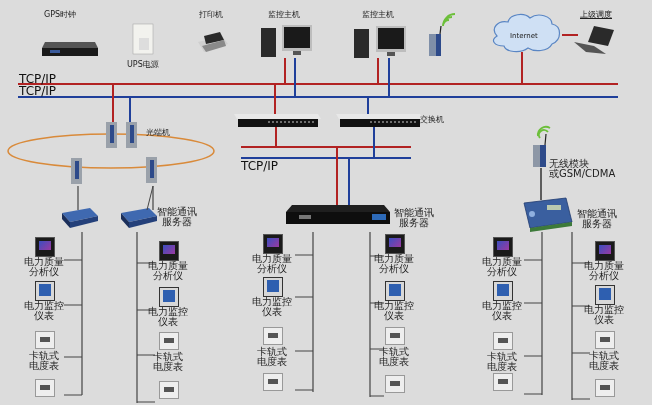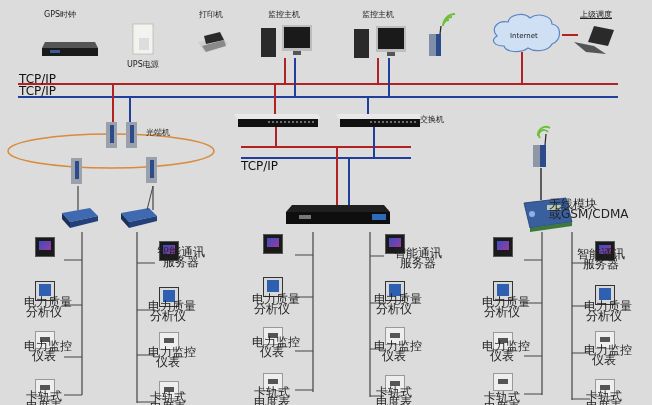--- a/index.html
+++ b/index.html
@@ -1,18 +1,18 @@
 <!DOCTYPE html>
 <html><head>
 <meta charset="utf-8">
 <style>
   html,body{margin:0;padding:0;}
   body{width:652px;height:405px;background:#dcdcdc;position:relative;overflow:hidden;font-family:"DejaVu Sans",sans-serif;}
   .lbl{position:absolute;font-size:8px;color:#222;line-height:10px;text-align:center;white-space:nowrap;}
-  .lbl2{position:absolute;font-size:12px;color:#222;line-height:10px;text-align:center;white-space:pre;margin-top:40px;}
+  .lbl2{position:absolute;font-size:10px;color:#222;line-height:10px;text-align:center;white-space:pre;}
   .tcp{position:absolute;font-size:12px;color:#111;line-height:9px;}
   svg{position:absolute;left:0;top:0;}
 </style>
 </head>
 <body>
 
 <svg width="652" height="405">
 
   <line x1="18" y1="84" x2="618" y2="84" stroke="#b22222" stroke-width="2"></line>
   <line x1="18" y1="97" x2="618" y2="97" stroke="#1f3f9a" stroke-width="2"></line>

